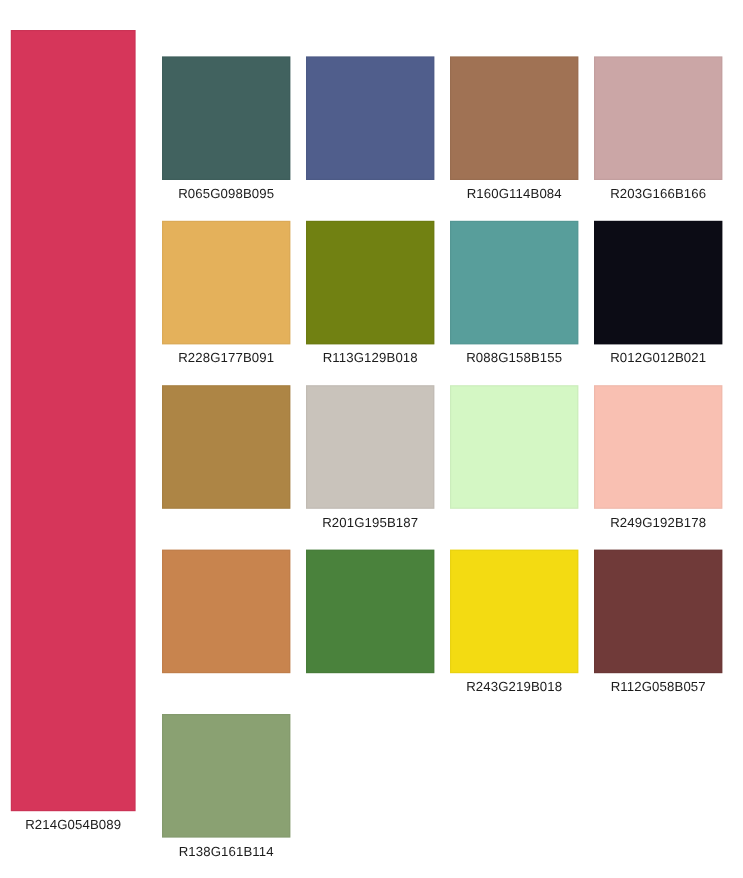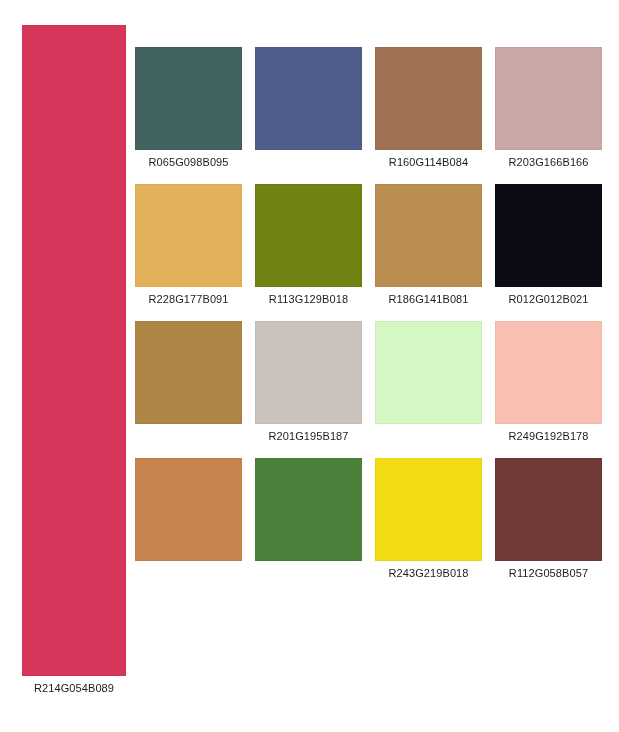--- a/index.html
+++ b/index.html
@@ -15,21 +15,21 @@
     position: relative;
     width: 619px;
     height: 732px;
     background: #ffffff;
     overflow: hidden;
   }
 
   
   #feature-column {
     position: absolute;
-    left: 22px;
+    left: 9px;
     top: 25px;
     width: 104px;
     height: 676px;
   }
 
   #feature-column .swatch-chip {
     width: 104px;
     height: 651px;
     border: 1px solid rgba(0,0,0,0.05);
   }
@@ -109,22 +109,22 @@
 
     <div class="swatch-cell">
       <div class="swatch-chip" style="background-color: rgb(228, 177, 91);"></div>
       <div class="swatch-caption">R228G177B091</div>
     </div>
     <div class="swatch-cell">
       <div class="swatch-chip" style="background-color: rgb(113, 129, 18);"></div>
       <div class="swatch-caption">R113G129B018</div>
     </div>
     <div class="swatch-cell">
-      <div class="swatch-chip" style="background-color: rgb(186, 141, 81);"></div>
-      <div class="swatch-caption">R186G141B081</div>
+      <div class="swatch-chip" style="background-color: rgb(88, 158, 155);"></div>
+      <div class="swatch-caption">R088G158B155</div>
     </div>
 
     <div class="swatch-cell">
       <div class="swatch-chip" style="background-color: rgb(12, 12, 21);"></div>
       <div class="swatch-caption">R012G012B021</div>
     </div>
     <div class="swatch-cell">
       <div class="swatch-chip" style="background-color: rgb(173, 133, 69);"></div>
     </div>
     <div class="swatch-cell">
@@ -147,15 +147,19 @@
     </div>
 
     <div class="swatch-cell">
       <div class="swatch-chip" style="background-color: rgb(243, 219, 18);"></div>
       <div class="swatch-caption">R243G219B018</div>
     </div>
     <div class="swatch-cell">
       <div class="swatch-chip" style="background-color: rgb(112, 58, 57);"></div>
       <div class="swatch-caption">R112G058B057</div>
     </div>
+    <div class="swatch-cell">
+      <div class="swatch-chip" style="background-color: rgb(138, 161, 114);"></div>
+      <div class="swatch-caption">R138G161B114</div>
+    </div>
 
   </div>
 </div>
 
 </body></html>

